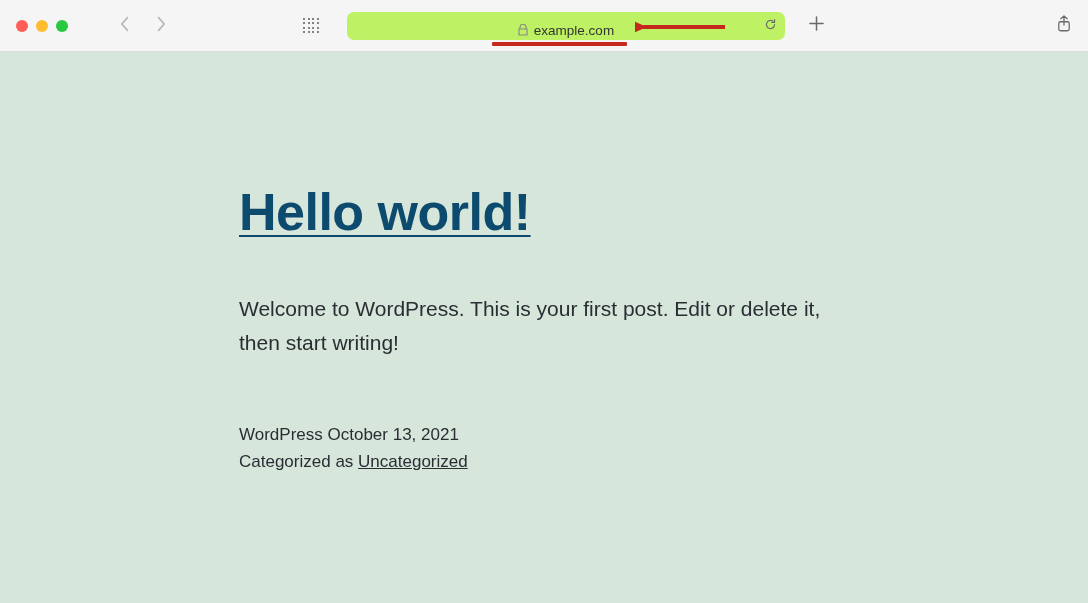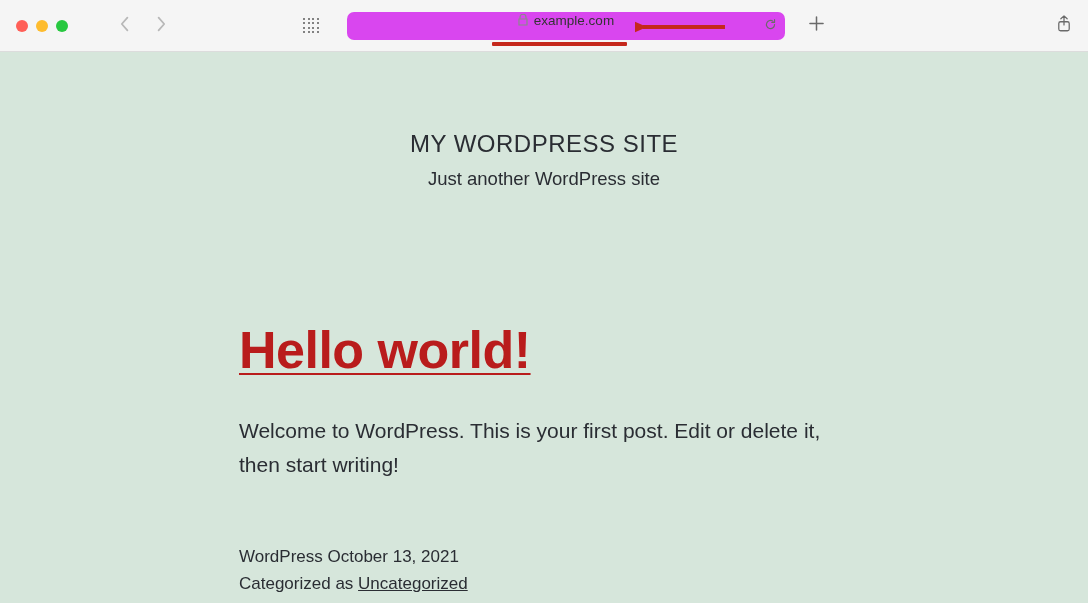--- a/index.html
+++ b/index.html
@@ -34,24 +34,24 @@
   .grid-icon .dots {
     width: 16px; height: 16px;
     display: grid; grid-template-columns: repeat(4, 1fr); grid-template-rows: repeat(4, 1fr);
     gap: 2px;
   }
   .grid-icon .dots span { background: #5b5b5b; border-radius: 50%; width: 2.2px; height: 2.2px; }
 
   .address-bar {
     flex: 0 0 438px;
     height: 28px;
-    background: #d946ef;
+    background: #bef264;
     border-radius: 7px;
     display: flex;
-    align-items: flex-start;
+    align-items: flex-end;
     justify-content: center;
     position: relative;
     padding: 0 30px;
   }
   .address-inner { display: flex; align-items: center; gap: 6px; }
   .lock-icon svg { width: 10px; height: 12px; }
   .url-text { font-size: 13.5px; color: #333; }
   .reload-btn { position: absolute; right: 8px; top: 50%; transform: translateY(-50%); cursor: pointer; }
   .reload-btn svg { width: 13px; height: 13px; }
 
@@ -104,30 +104,30 @@
     font-weight: 400;
   }
   .post {
     width: 610px;
     margin: 130px auto 0 auto;
     padding: 0;
   }
   .post-title {
     font-size: 52px;
     font-weight: 600;
-    color: #b91c1c;
+    color: #0c4a6e;
     text-decoration: underline;
     text-underline-offset: 5px;
     text-decoration-thickness: 2px;
     letter-spacing: -0.5px;
   }
   .post-body {
     font-size: 21px;
     color: #2a2d33;
-    margin-top: 34px;
+    margin-top: 50px;
     line-height: 1.6;
     font-weight: 400;
   }
   .post-meta {
     margin-top: 62px;
     font-size: 17px;
     color: #2a2d33;
     line-height: 1.6;
   }
   .post-meta a { color: #2a2d33; text-decoration: underline; }
@@ -224,24 +224,20 @@
   <defs>
     <marker id="ah" markerWidth="10" markerHeight="10" refX="2" refY="5" orient="auto">
       <path d="M10 1 L1 5 L10 9 Z" fill="#c5281c"></path>
     </marker>
   </defs>
   <line x1="90" y1="11" x2="8" y2="11" stroke="#c5281c" stroke-width="4" marker-end="url(#ah)"></line>
 </svg>
 <div class="annot-underline"></div>
 
 <div class="page">
-  <div class="site-header">
-    <div class="site-title">MY WORDPRESS SITE</div>
-    <div class="site-tagline">Just another WordPress site</div>
-  </div>
 
   <article class="post">
     <h1 class="post-title">
       <span>Hello world!</span>
     </h1>
     <p class="post-body">Welcome to WordPress. This is your first post. Edit or delete it, then start writing!</p>
     <div class="post-meta">
       <div>
         <span>WordPress </span><span>October 13, 2021</span>
       </div>

